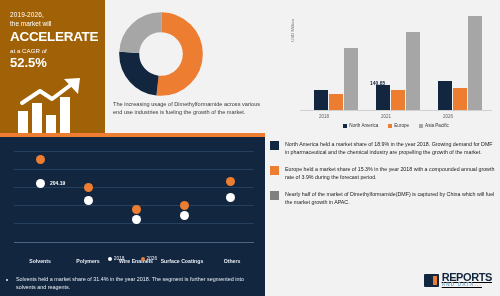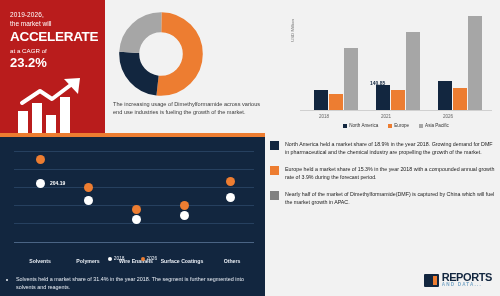--- a/index.html
+++ b/index.html
@@ -14,21 +14,21 @@
     width:500px;height:296px;
     background:#f2f2f2;
   }
 
   
   .top-row{position:absolute;left:0;top:0;width:500px;height:133px;}
 
   
   .panel-accelerate{
     position:absolute;left:0;top:0;width:105px;height:133px;
-    background:#b91c1c;color:#ffffff;
+    background:#a16207;color:#ffffff;
     box-sizing:border-box;padding:10px 8px 0 10px;
   }
   .acc-line1{font-size:6.5px;letter-spacing:.1px;line-height:9px;}
   .acc-line2{font-size:6.5px;line-height:9px;margin-bottom:1px;}
   .acc-big{font-size:13.5px;font-weight:bold;letter-spacing:-0.3px;line-height:16px;}
   .acc-line3{font-size:6.2px;line-height:9px;margin-top:1px;}
   .acc-pct{font-size:13px;font-weight:bold;line-height:15px;}
   .acc-art{position:absolute;left:14px;bottom:0;width:84px;height:56px;}
 
   
@@ -117,21 +117,21 @@
   .rb{display:flex;gap:6px;margin-bottom:9px;}
   .rb-sw{width:9px;height:9px;flex:0 0 9px;margin-top:1px;}
   .rb-sw.na{background:#12263f;}
   .rb-sw.eu{background:#ed7d31;}
   .rb-sw.ap{background:#808080;}
   .rb-text{font-size:5.3px;line-height:8px;color:#1c1c1c;}
 
   
   .logo{
     position:absolute;right:8px;bottom:8px;
-    display:flex;align-items:center;gap:3px;
+    display:flex;align-items:center;gap:3px;text-decoration:underline;
   }
   .logo-mark{
     width:15px;height:13px;background:#12263f;
     position:relative;border-radius:1px;
   }
   .logo-mark:after{
     content:"";position:absolute;right:2px;top:2px;width:3.5px;height:9px;background:#ed7d31;
   }
   .logo-text{line-height:1;}
   .logo-main{font-size:11px;font-weight:bold;color:#12263f;letter-spacing:-0.4px;}
@@ -142,21 +142,21 @@
 
 <div class="infographic">
 
   <div class="top-row">
 
     <div class="panel-accelerate">
       <div class="acc-line1">2019-2026,</div>
       <div class="acc-line2">the market will</div>
       <div class="acc-big">ACCELERATE</div>
       <div class="acc-line3">at a CAGR of</div>
-      <div class="acc-pct">23.2%</div>
+      <div class="acc-pct">52.5%</div>
       <svg class="acc-art" viewBox="0 0 84 56">
         <rect x="4" y="34" width="10" height="22" fill="#ffffff"></rect>
         <rect x="18" y="26" width="10" height="30" fill="#ffffff"></rect>
         <rect x="32" y="38" width="10" height="18" fill="#ffffff"></rect>
         <rect x="46" y="20" width="10" height="36" fill="#ffffff"></rect>
         <path d="M8 26 L26 14 L38 22 L62 4" stroke="#ffffff" stroke-width="4" fill="none" stroke-linecap="round" stroke-linejoin="round"></path>
         <path d="M50 2 L66 1 L64 17 Z" fill="#ffffff"></path>
       </svg>
     </div>
 

